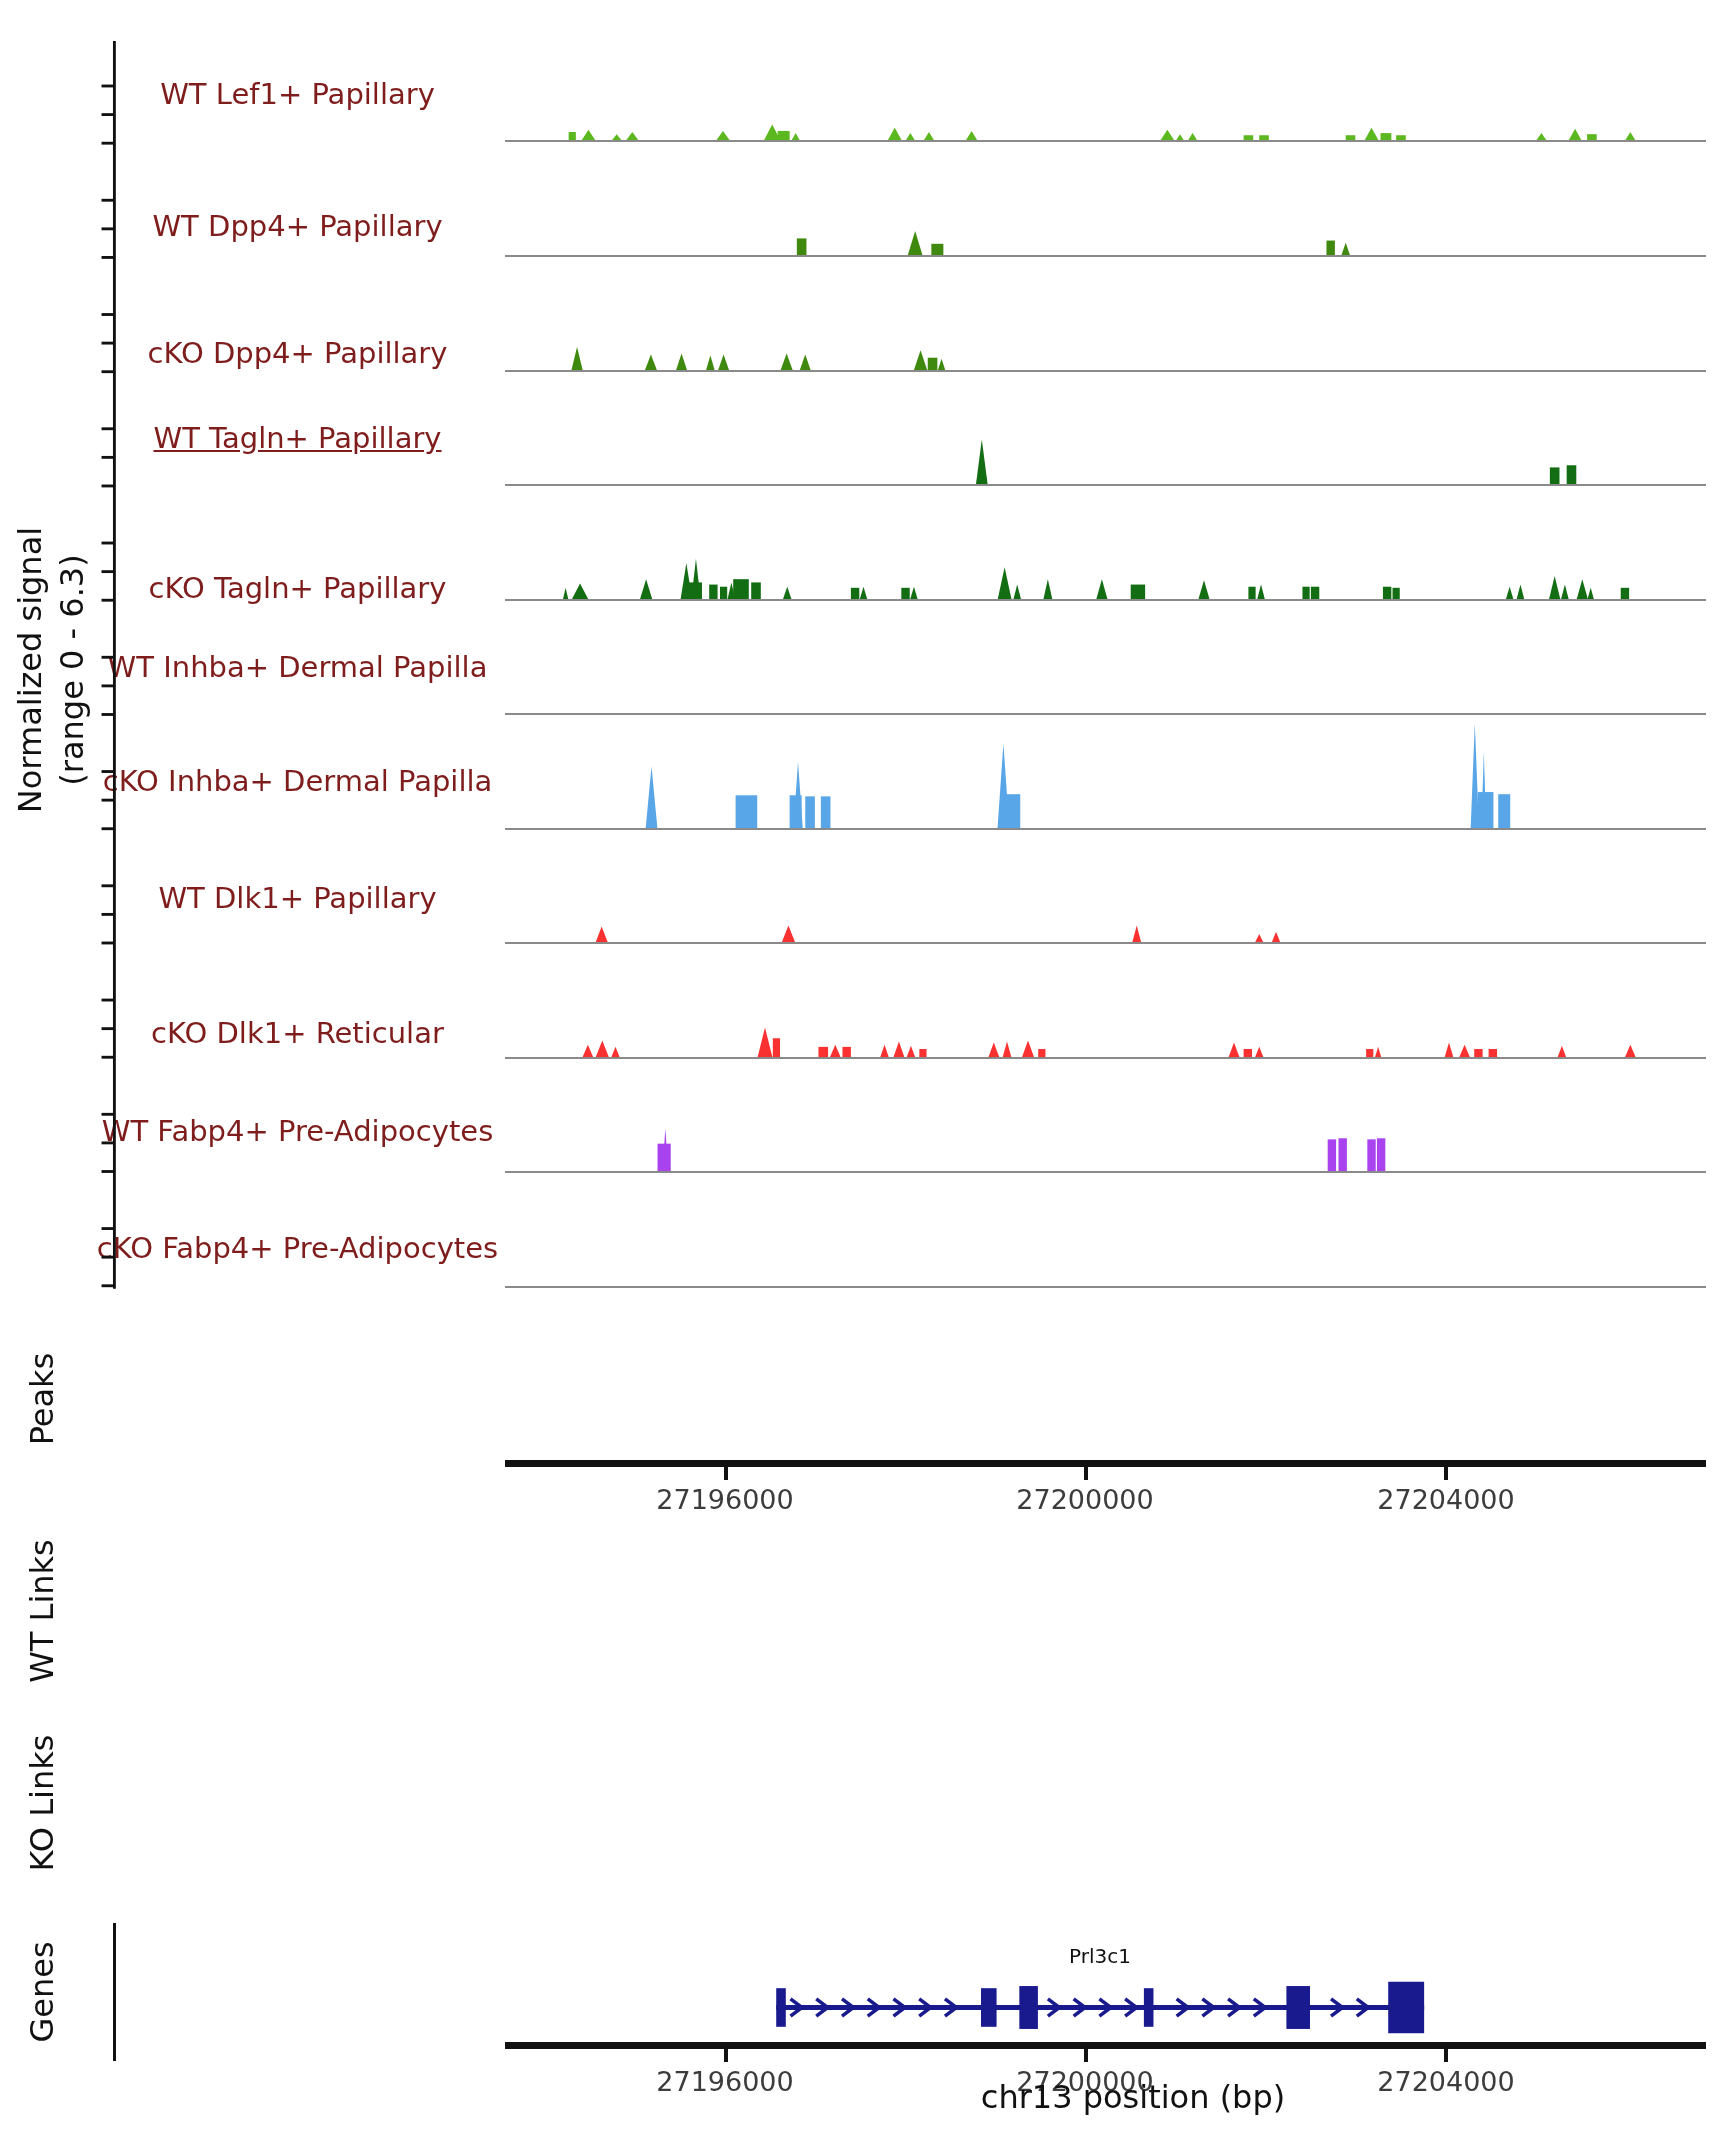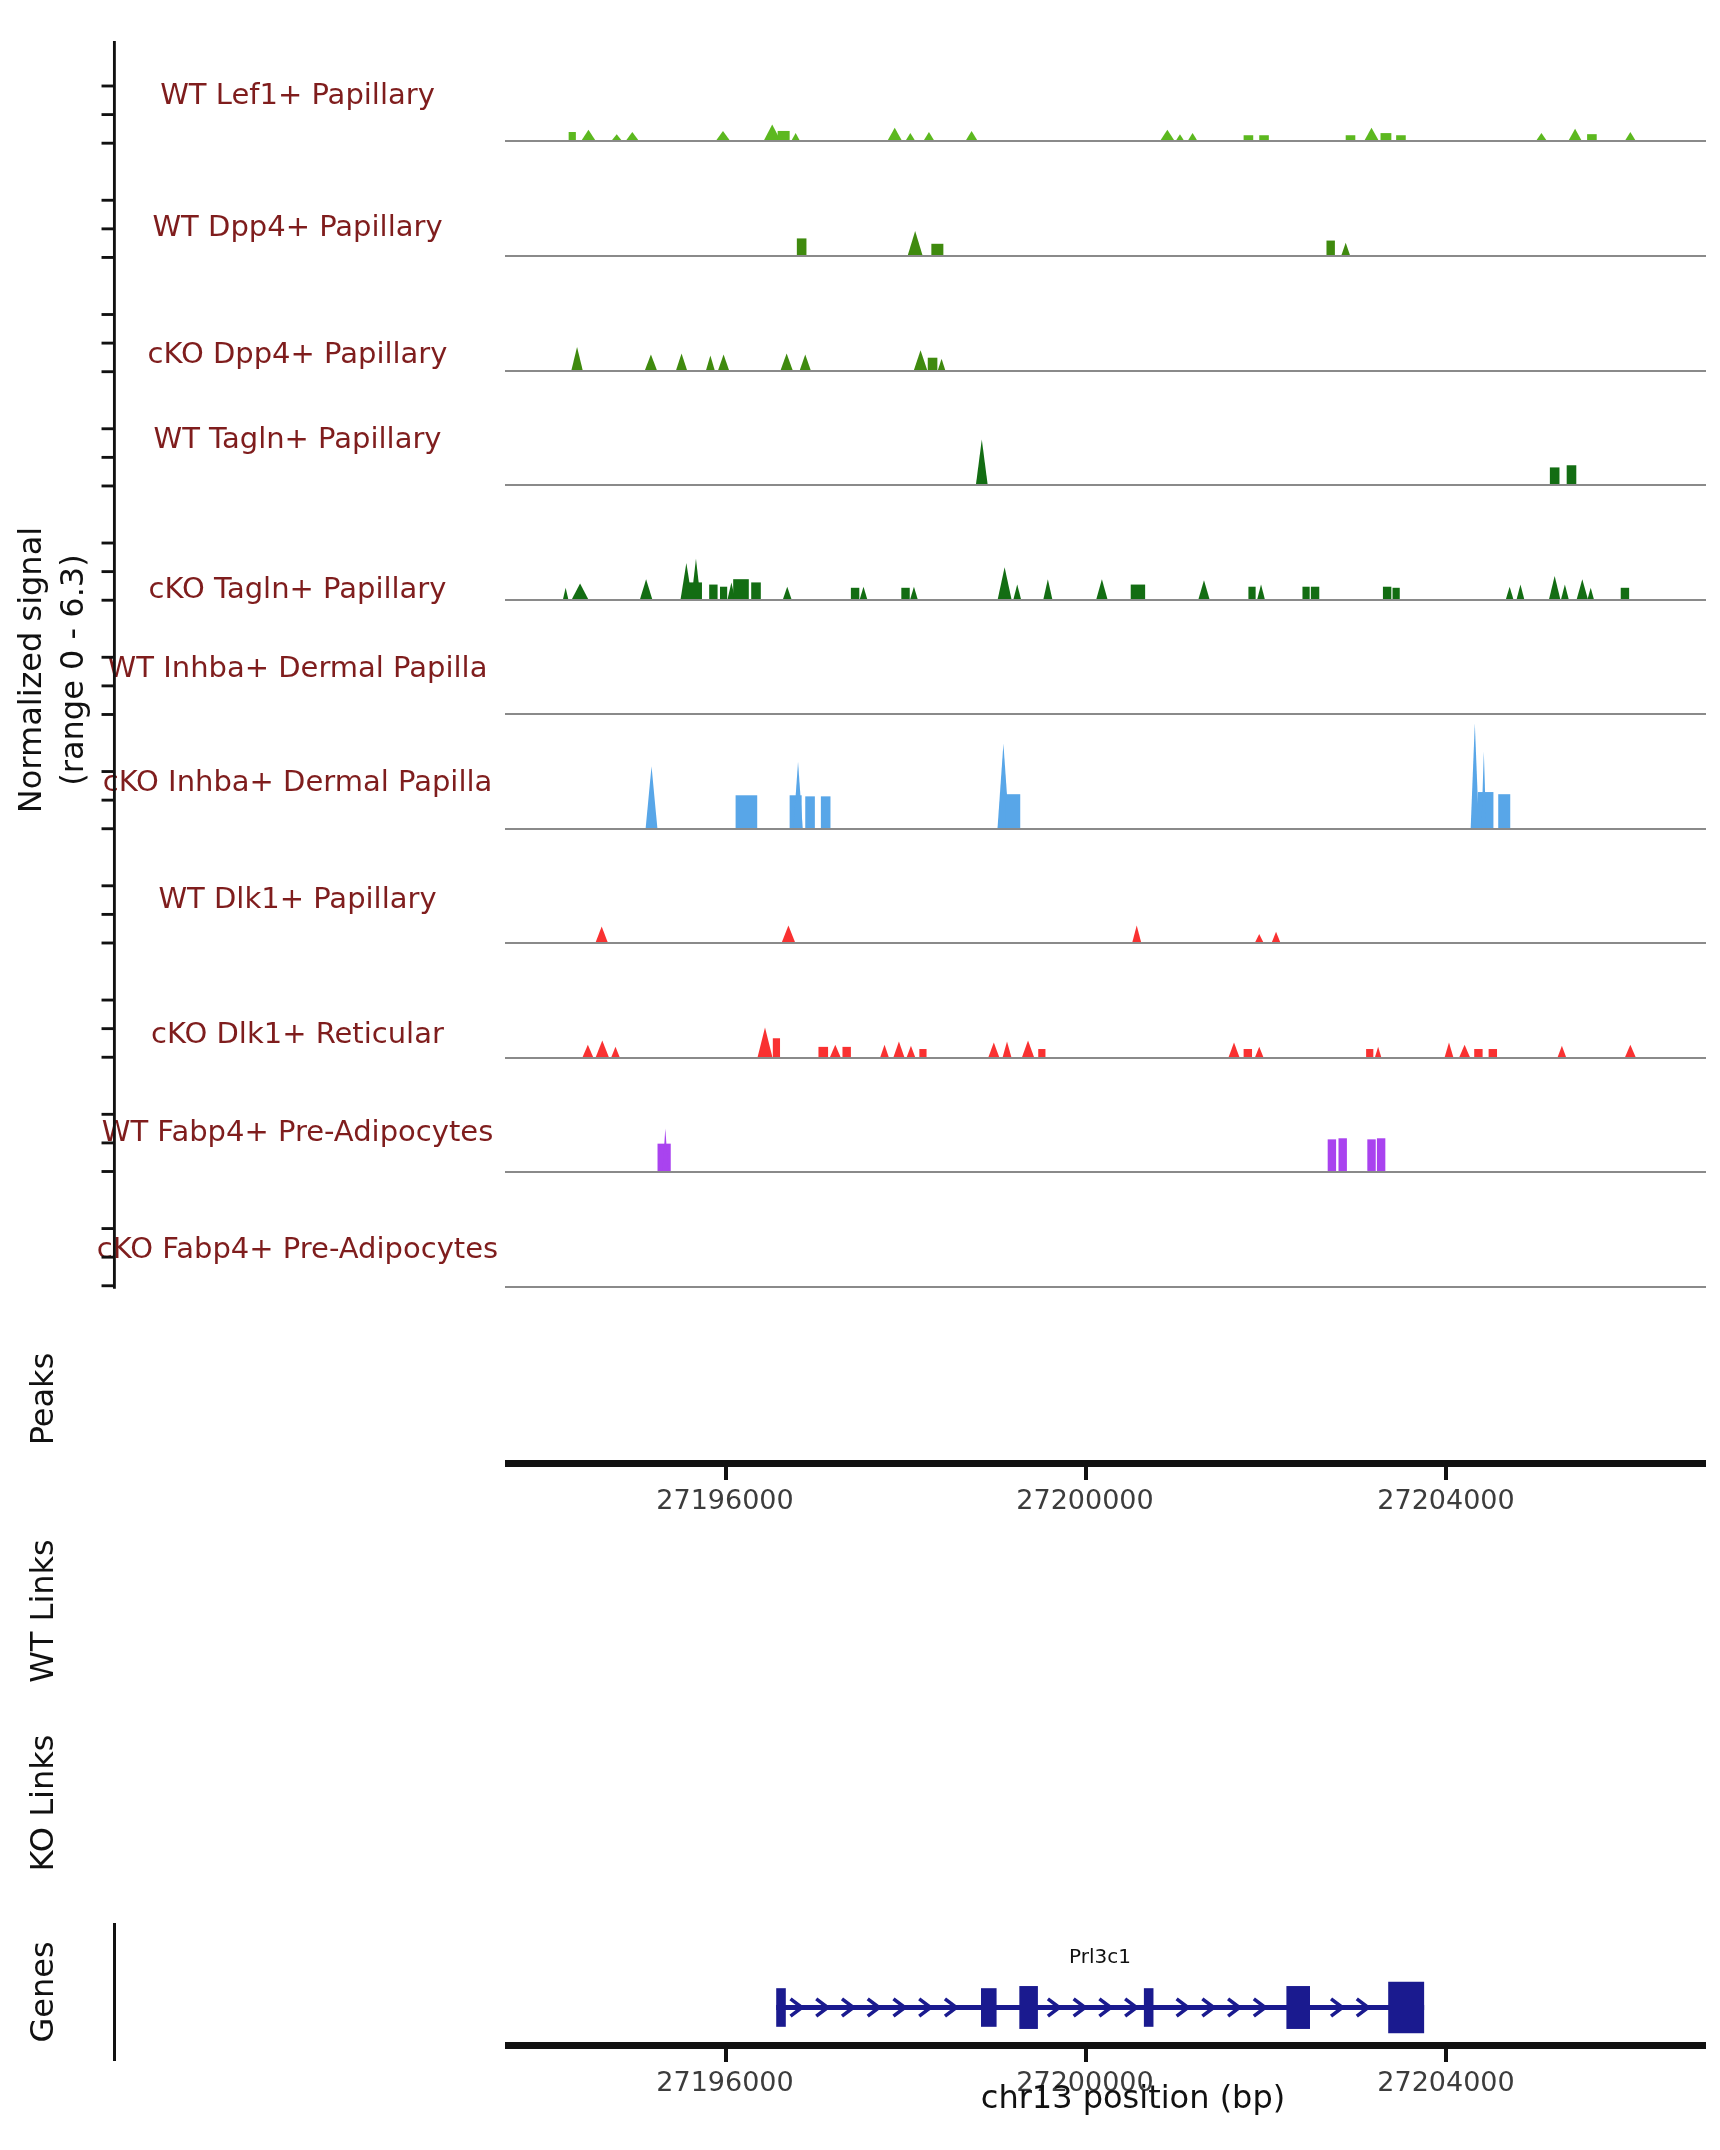--- a/index.html
+++ b/index.html
@@ -78,21 +78,21 @@
       <polygon points="237.84999999999997,150 246.22499999999997,124.5 254.59999999999997,150" fill="#3f8a0e"></polygon>
       <polygon points="279.725,150 286.425,127.5 293.125,150" fill="#3f8a0e"></polygon>
       <polygon points="296.47499999999997,150 304.84999999999997,126 313.22499999999997,150" fill="#3f8a0e"></polygon>
       <polygon points="383.575,150 392.78749999999997,124.5 402,150" fill="#3f8a0e"></polygon>
       <polygon points="410.375,150 418.75,126 427.125,150" fill="#3f8a0e"></polygon>
       <polygon points="569.5,150 579.55,120 589.6,150" fill="#3f8a0e"></polygon>
       <rect x="589.5999999999999" y="130.5" width="13.4" height="19.5" fill="#3f8a0e"></rect>
       <polygon points="603,150 608.8625,132 614.725,150" fill="#3f8a0e"></polygon>
       <line x1="0" y1="149" x2="1675" y2="149" stroke="#8a8a8a" stroke-width="3"></line>
     </svg>
-    <div class="track-label" style="top: 418px;">WT Tagln+ Papillary</div>
+    <div class="track-label" style="top: 418px; text-decoration: underline;">WT Tagln+ Papillary</div>
     <svg width="1201" height="110" style="left: 505px; top: 378px;" viewBox="0 0 1675 153">
       <polygon points="656.6,150 664.975,85.5 673.35,150" fill="#136d13"></polygon>
       <rect x="1457.25" y="124.5" width="13.4" height="25.500000000000004" fill="#136d13"></rect>
       <rect x="1480.7" y="121.5" width="13.4" height="28.5" fill="#136d13"></rect>
       <line x1="0" y1="149" x2="1675" y2="149" stroke="#8a8a8a" stroke-width="3"></line>
     </svg>
     <div class="track-label" style="top: 532px; margin-top: 36px;">cKO Tagln+ Papillary</div>
     <svg width="1201" height="110" style="left: 505px; top: 493px;" viewBox="0 0 1675 153">
       <polygon points="80.4,150 84.5875,132 88.775,150" fill="#136d13"></polygon>
       <polygon points="92.125,150 104.6875,126 117.25,150" fill="#136d13"></polygon>

